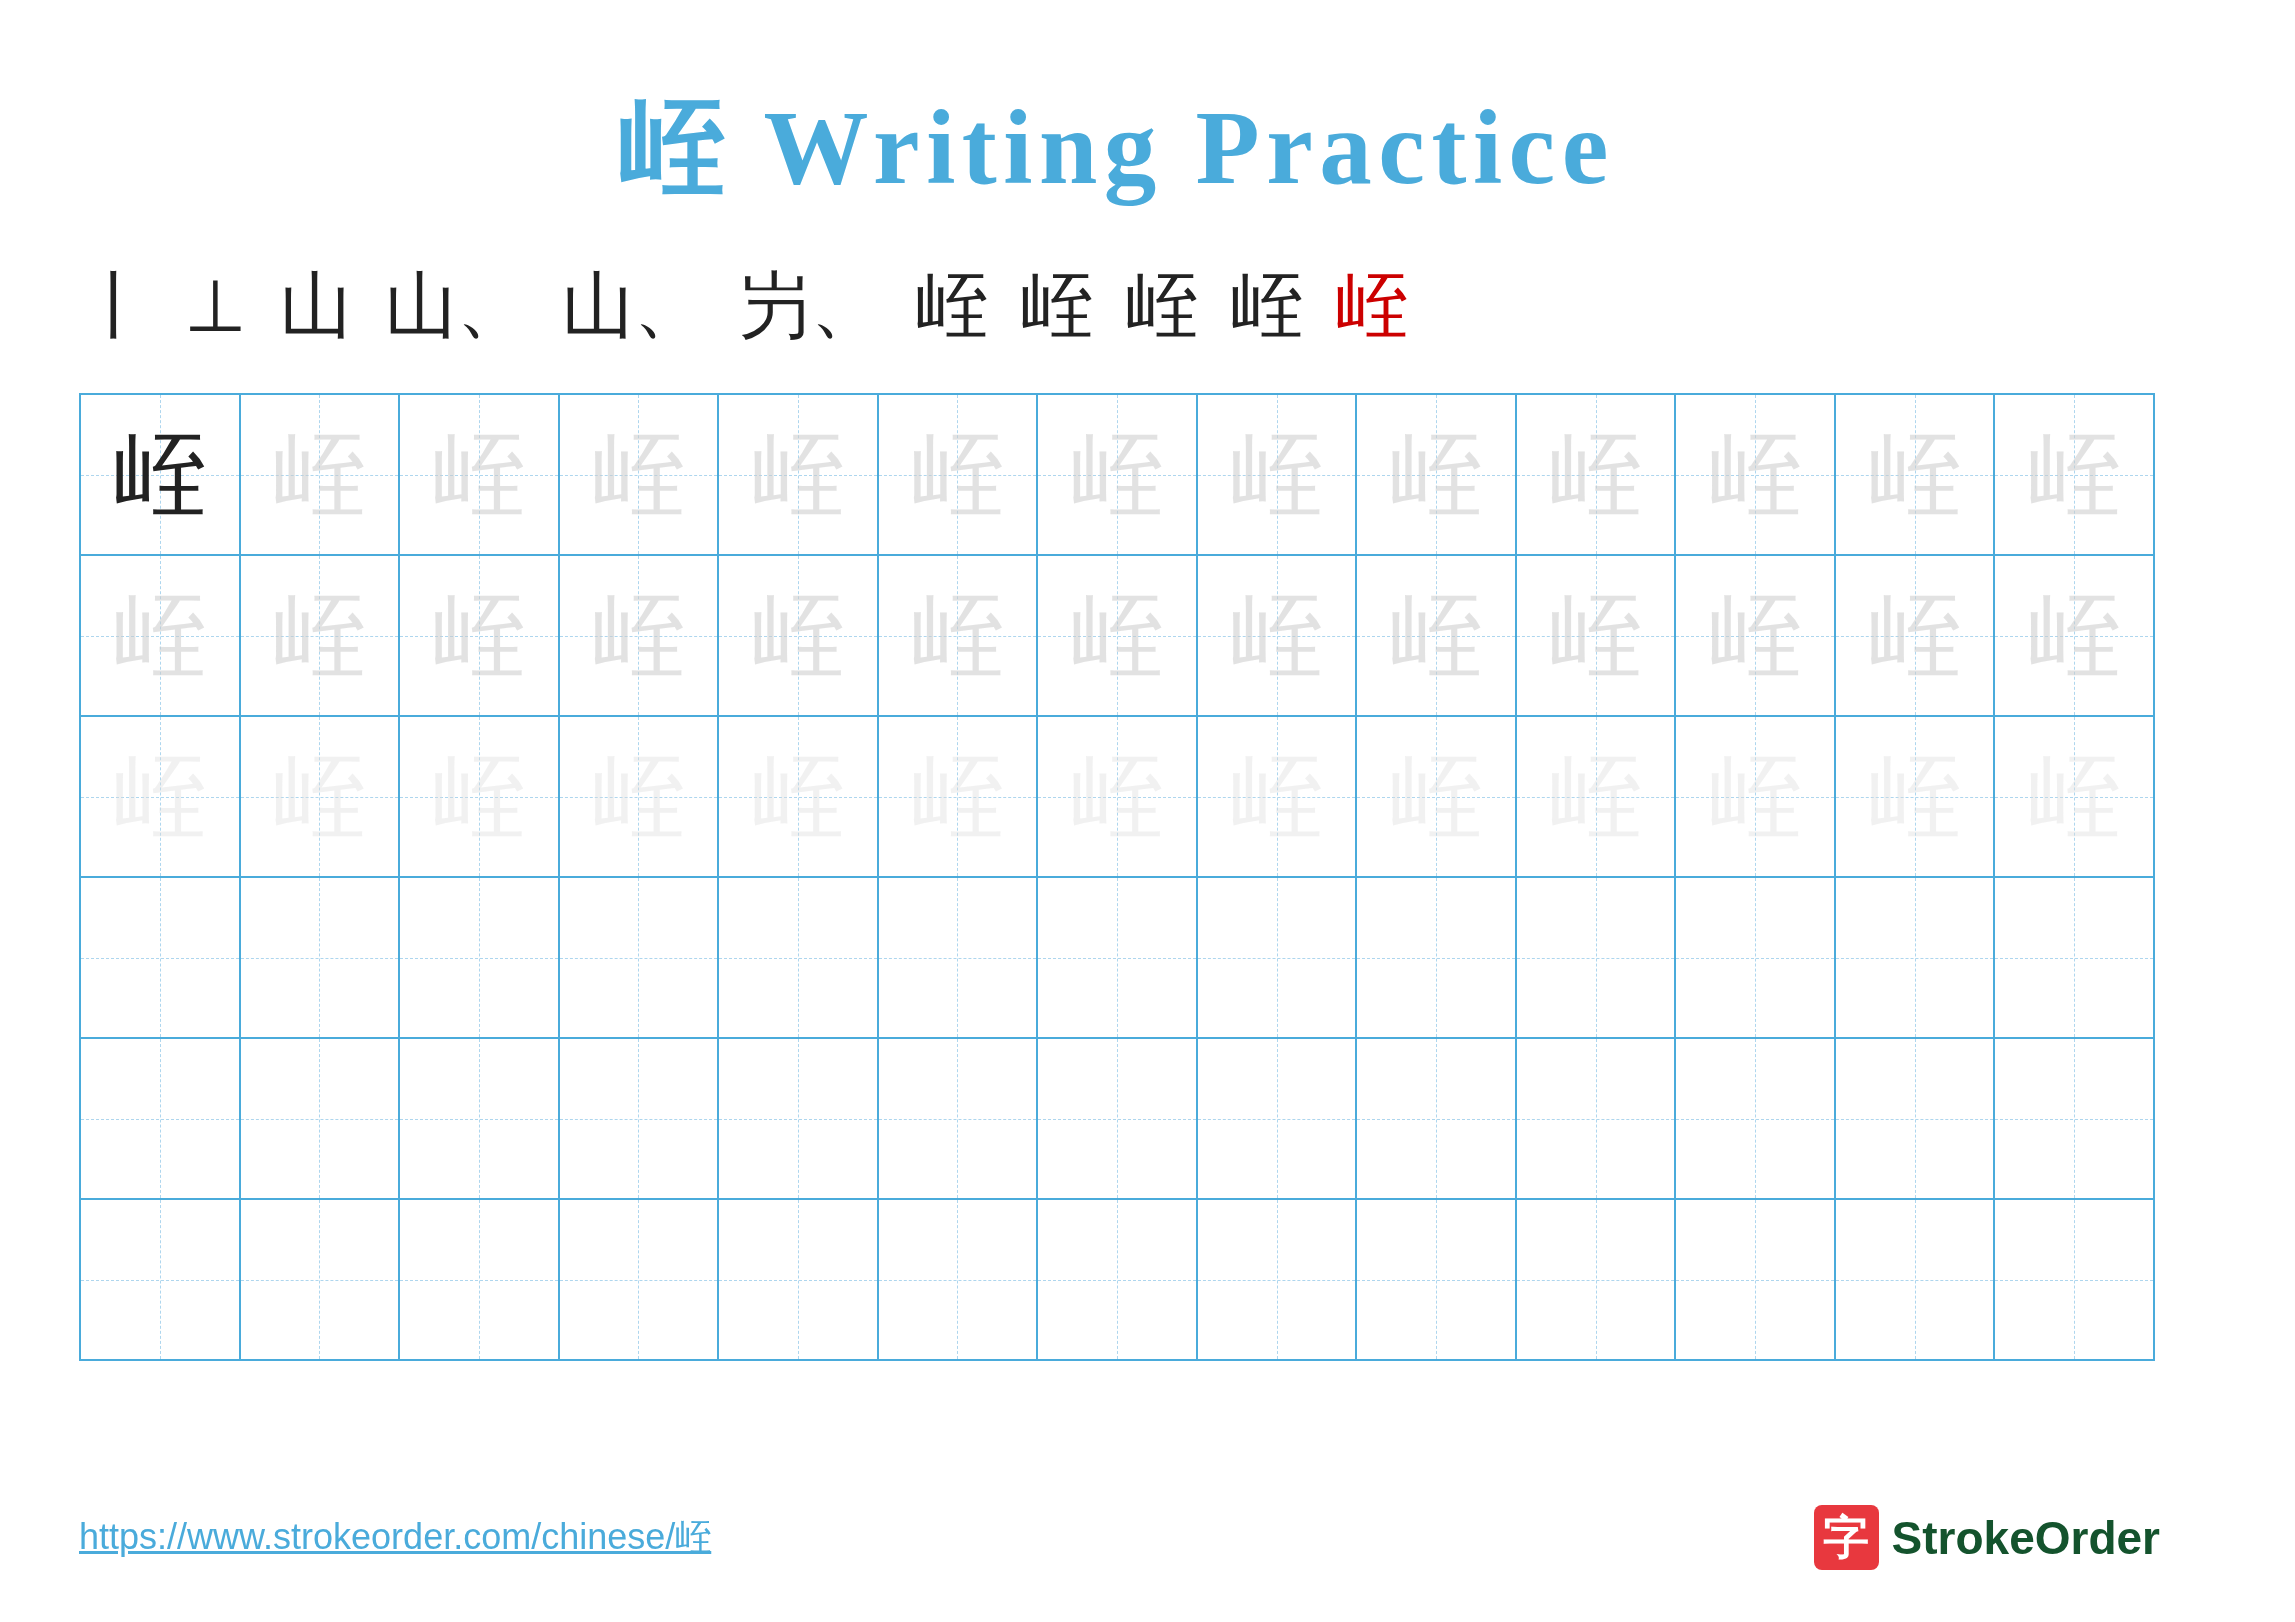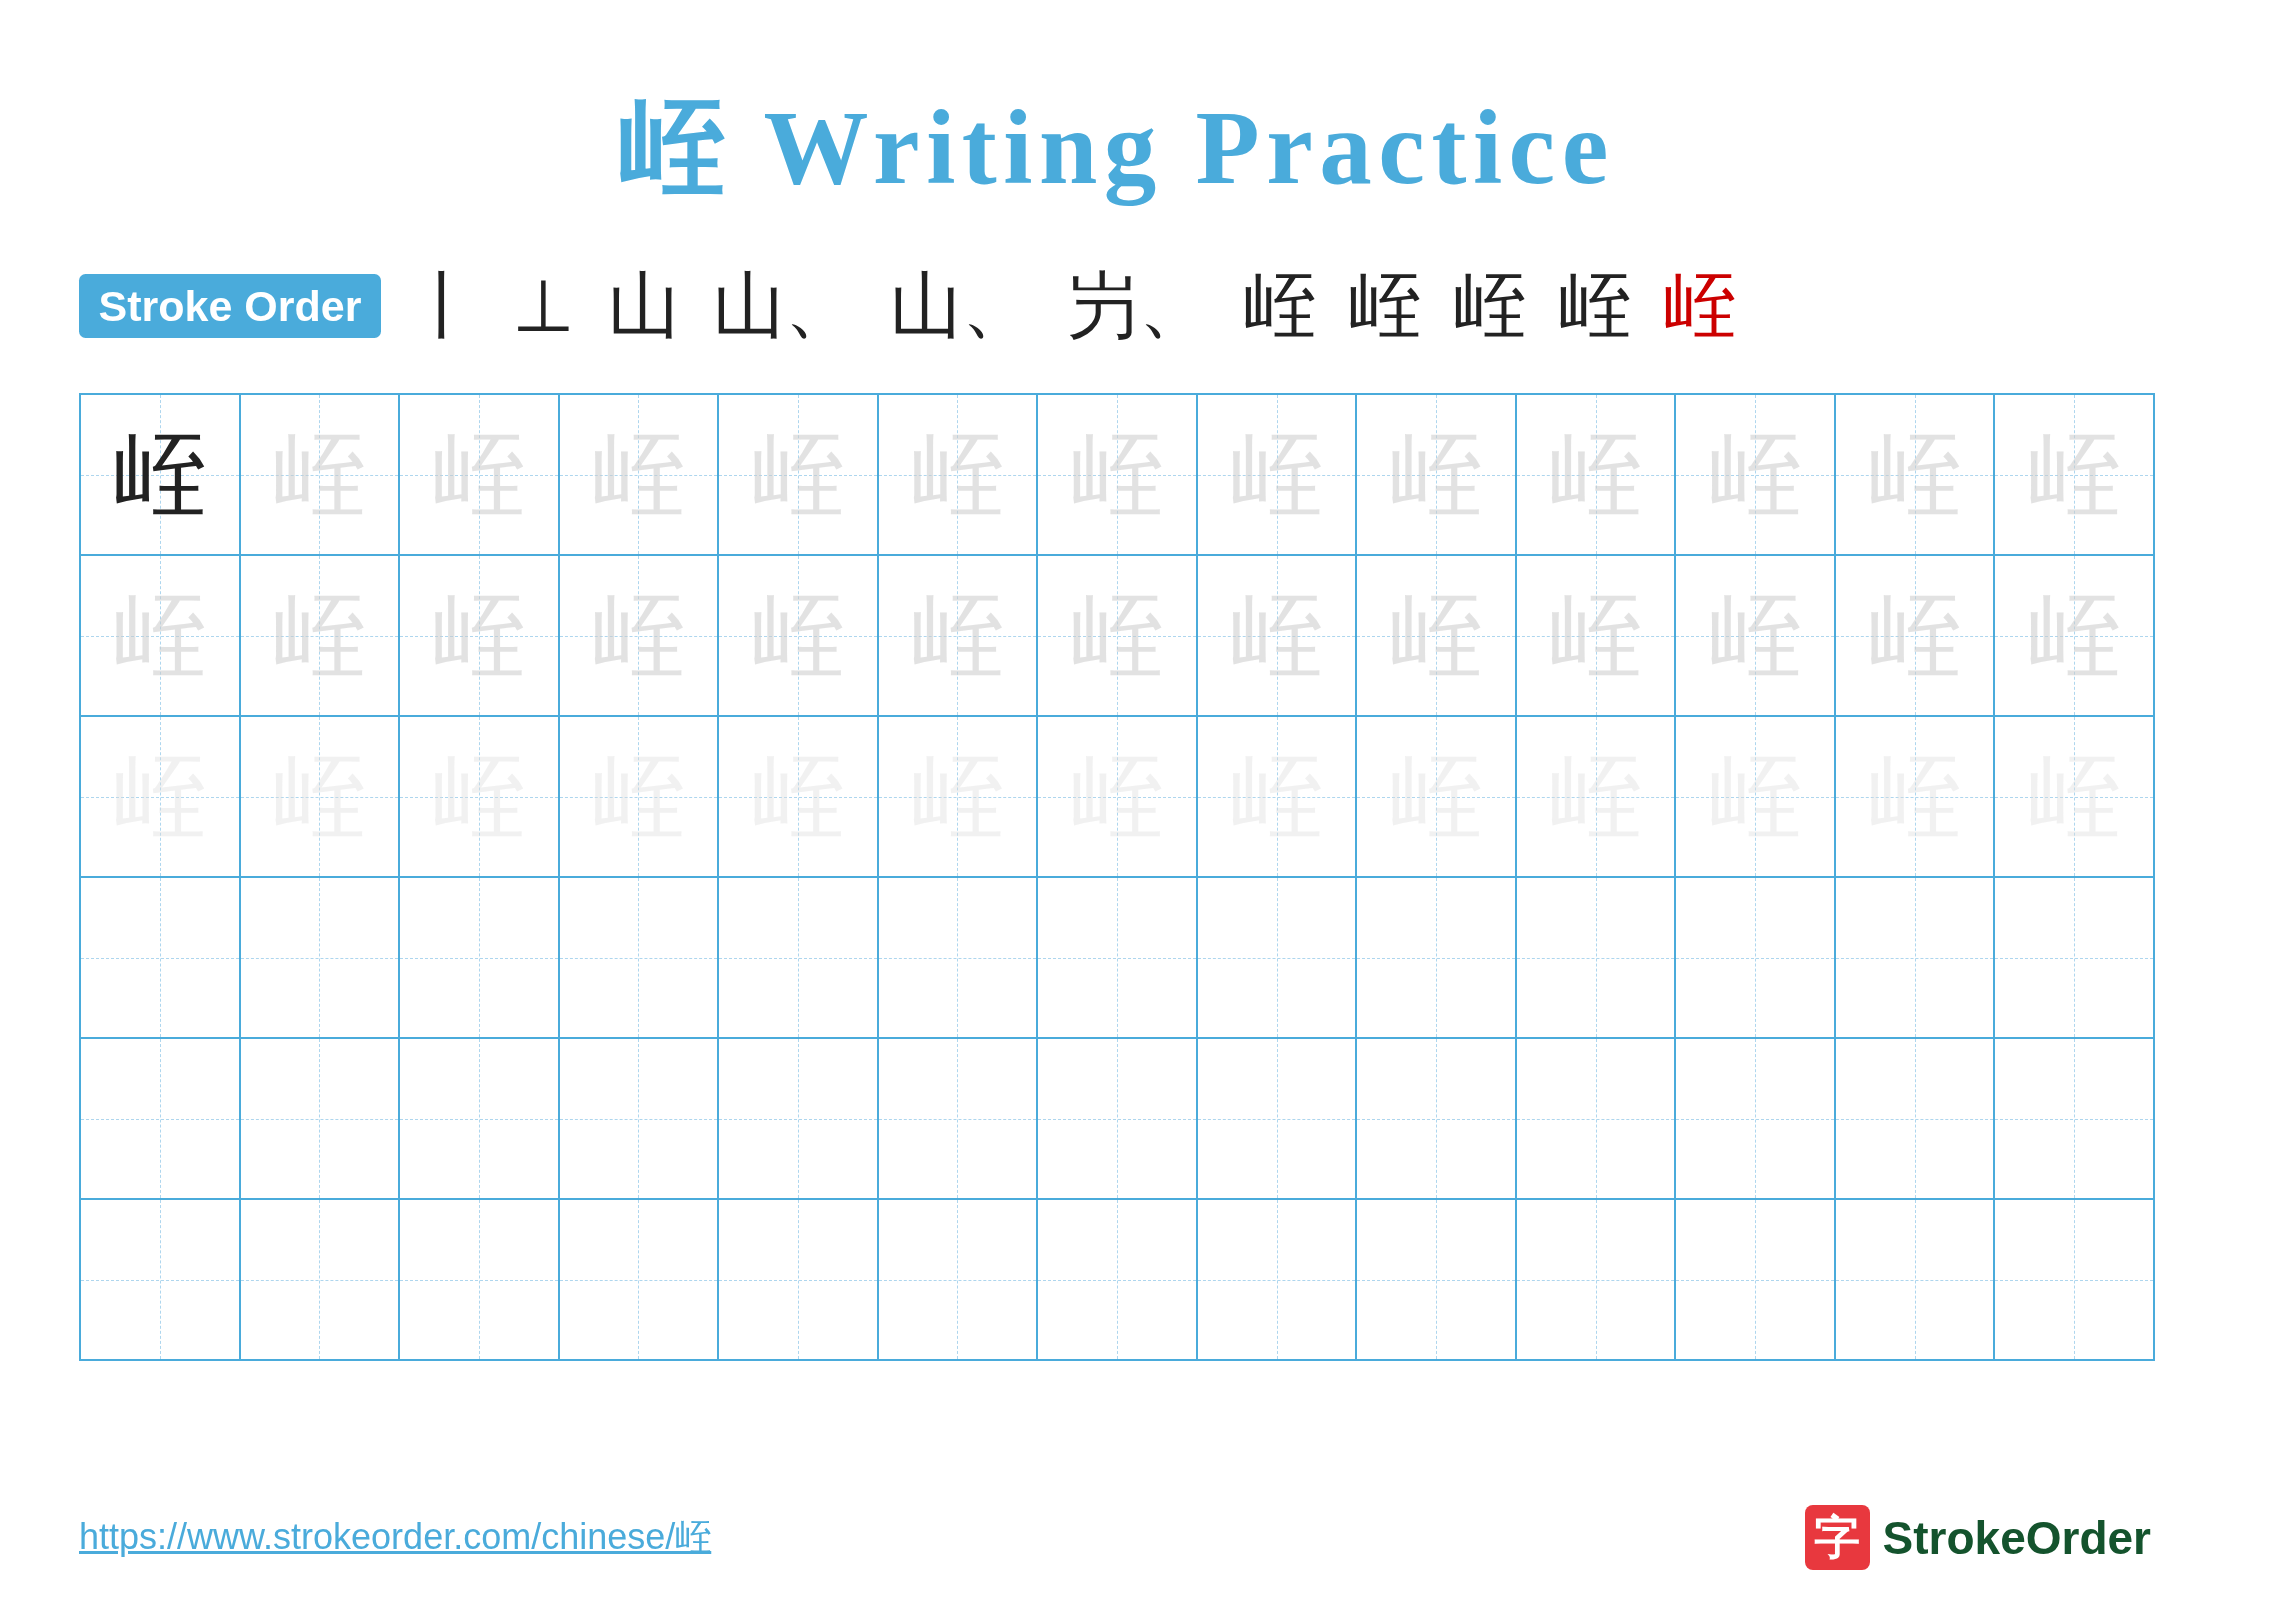--- a/index.html
+++ b/index.html
@@ -131,21 +131,21 @@
     .cell-char.very-light {
       color: #dddddd;
       opacity: 0.4;
     }
 
     
     .footer {
       position: absolute;
       bottom: 52px;
       left: 79px;
-      right: 83px;
+      right: 74px;
       display: flex;
       align-items: center;
       justify-content: space-between;
     }
 
     .footer-url {
       font-size: 36px;
       color: #4AABDB;
       font-family: Arial, sans-serif;
     }
@@ -180,21 +180,20 @@
 </head>
 <body>
 
 <div class="page">
 
   <div class="title-section">
     <span class="title-text">峌 Writing Practice</span>
   </div>
 
   <div class="stroke-order-row">
-    <span class="stroke-order-badge">Stroke Order</span>
     <div class="stroke-chars">
       <span class="stroke-char">丨</span>
       <span class="stroke-char">⊥</span>
       <span class="stroke-char">山</span>
       <span class="stroke-char">山、</span>
       <span class="stroke-char">山、</span>
       <span class="stroke-char">屶、</span>
       <span class="stroke-char">峌</span>
       <span class="stroke-char">峌</span>
       <span class="stroke-char">峌</span>

